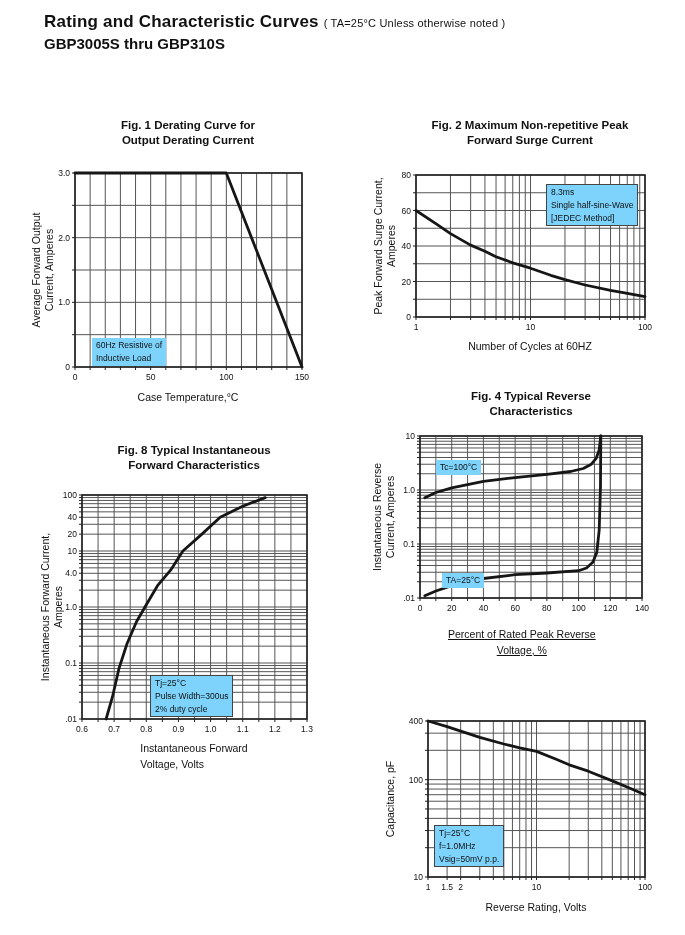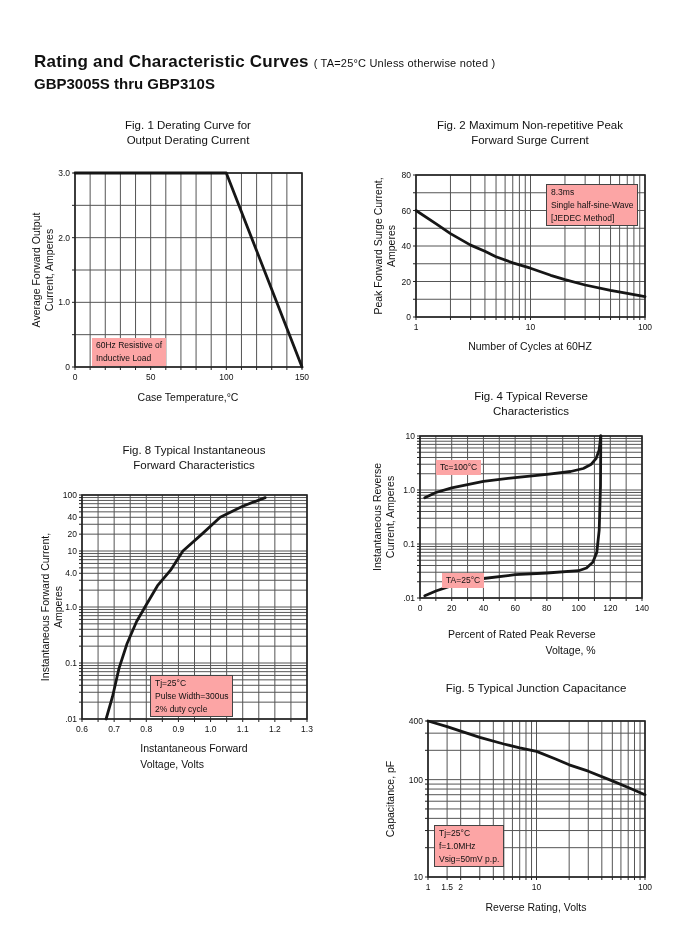--- a/index.html
+++ b/index.html
@@ -1,33 +1,33 @@
 <!DOCTYPE html>
 <html><head>
 <meta charset="utf-8">
 <style>
   html,body{margin:0;padding:0;background:#fff;}
   #page{position:relative;width:685px;height:935px;background:#ffffff;
         font-family:"Liberation Sans","DejaVu Sans",sans-serif;color:#111;overflow:hidden;}
   
-  #hdr{position:absolute;left:34px;top:12px;white-space:nowrap;margin-top:40px;}
+  #hdr{position:absolute;left:44px;top:12px;white-space:nowrap;}
   #hdr .t1{font-size:17px;font-weight:bold;letter-spacing:0.2px;}
   #hdr .t1 .note{font-size:11px;font-weight:normal;}
   #hdr .t2{font-size:15px;font-weight:bold;margin-top:3px;}
   
   .chart{position:absolute;}
   .chart svg{display:block;}
   .ctitle{position:absolute;top:0;transform:translateX(-50%);font-size:11.5px;
-          font-weight:normal;text-align:center;white-space:nowrap;line-height:1.32;}
+          font-weight:bold;text-align:center;white-space:nowrap;line-height:1.32;}
   .ylabel{position:absolute;transform:translate(-50%,-50%) rotate(-90deg);
           font-size:10.5px;text-align:center;white-space:nowrap;line-height:1.25;}
   .xlabel{position:absolute;transform:translateX(-50%);font-size:10.5px;
           text-align:left;white-space:nowrap;line-height:1.5;}
-  .xlabel.leftalign{transform:none;text-align:right;}
-  .anno{position:absolute;background:#fca5a5;font-size:8.5px;line-height:1.5;
+  .xlabel.leftalign{transform:none;text-align:center;text-decoration:underline;}
+  .anno{position:absolute;background:#7dd3fc;font-size:8.5px;line-height:1.5;
         padding:1px 4px;white-space:nowrap;}
   .anno.boxed{border:1px solid #444;}
   
   .c1{left:41px;top:118px;width:305px;height:300px}  .c1 svg{margin-top:49px}
   .c2{left:382px;top:118px;width:295px;height:260px} .c2 svg{margin-top:51px}
   .c3{left:48px;top:443px;width:300px;height:335px}  .c3 svg{margin-top:46px}
   .c4{left:386px;top:389px;width:290px;height:290px} .c4 svg{margin-top:41px}
   .c5{left:394px;top:681px;width:285px;height:250px} .c5 svg{margin-top:34px}
 </style>
 </head>
@@ -461,23 +461,20 @@
     </div>
   <div class="anno" style="left: 50px; top: 71px;">
         <div>Tc=100°C</div>
       </div>
       <div class="anno" style="left: 56px; top: 184px;">
         <div>TA=25°C</div>
       </div>
     </div>
 
   <div class="chart c5">
-    <div class="ctitle" style="left:142px">
-      <div>Fig. 5 Typical Junction Capacitance</div>
-    </div>
     <div class="ylabel" style="left:-3px;top:118px">
       <div>Capacitance, pF</div>
     </div>
     <svg width="259" height="180">
         <line x1="34" y1="6" x2="34" y2="162" stroke="#555555" stroke-width="1"></line>
         <line x1="34" y1="162" x2="34" y2="165" stroke="#222222" stroke-width="1"></line>
         <line x1="66.66175452954195" y1="6" x2="66.66175452954195" y2="162" stroke="#555555" stroke-width="1"></line>
         <line x1="66.66175452954195" y1="162" x2="66.66175452954195" y2="165" stroke="#222222" stroke-width="1"></line>
         <line x1="85.76765613708338" y1="6" x2="85.76765613708338" y2="162" stroke="#555555" stroke-width="1"></line>
         <line x1="85.76765613708338" y1="162" x2="85.76765613708338" y2="165" stroke="#222222" stroke-width="1"></line>

